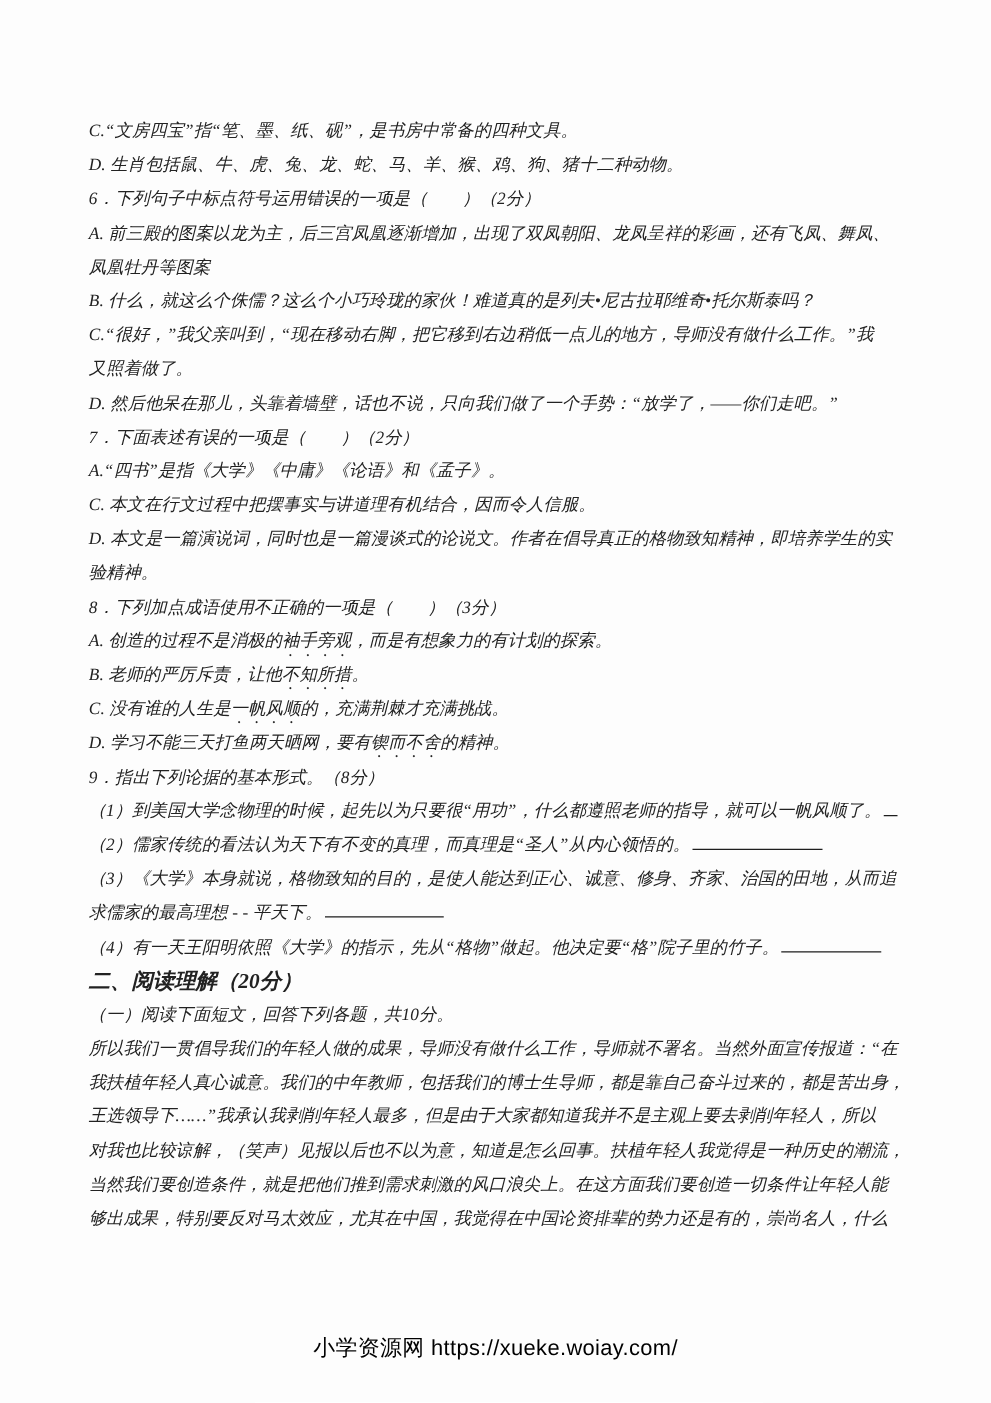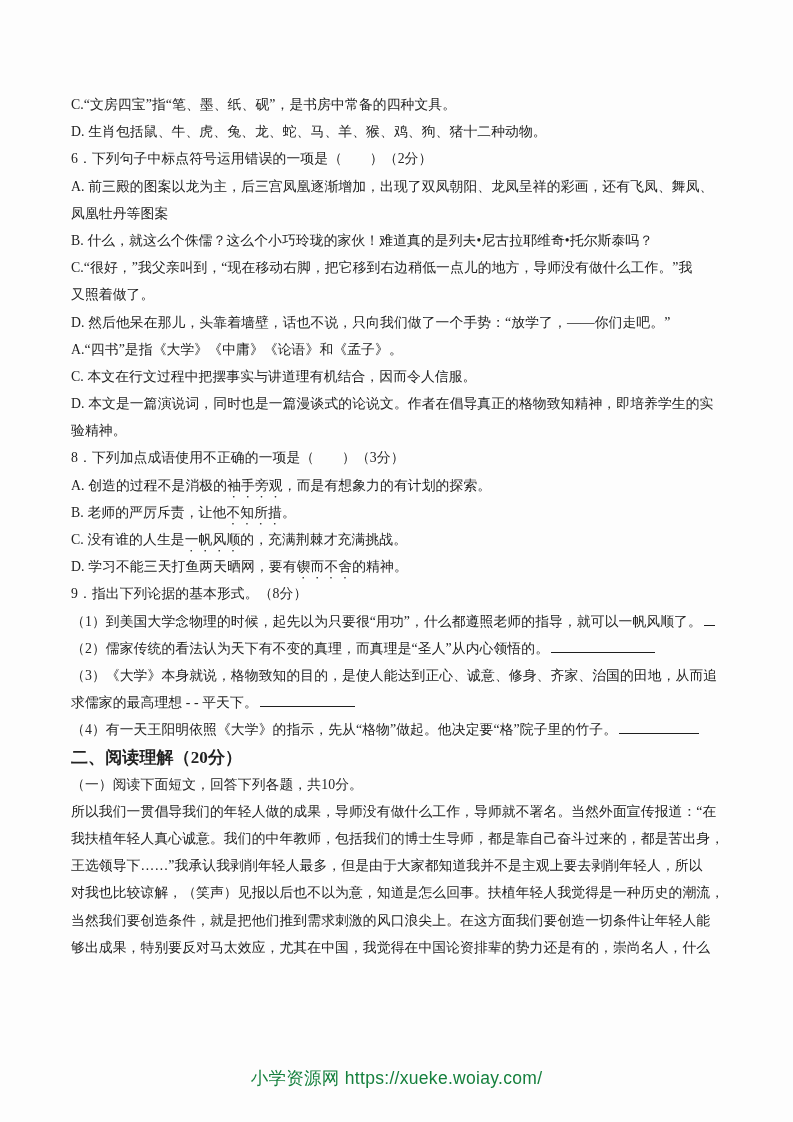--- a/index.html
+++ b/index.html
@@ -21,20 +21,21 @@
     left: 71px;
     top: 91px;
     width: 666px;
   }
   .line {
     height: 27.2px;
     line-height: 27.2px;
     font-size: 13.8px;
     white-space: nowrap;
     letter-spacing: 0.1px;
+    font-style: italic;
   }
   .section-title {
     font-weight: bold;
     font-size: 17px;
   }
   
   .emdot {
     -webkit-text-emphasis: filled dot #222;
     -webkit-text-emphasis-position: under right;
     text-emphasis: filled dot #222;
@@ -54,41 +55,42 @@
   .blank-md { width: 95px; }
   .blank-lg { width: 104px; }
   .footer {
     position: absolute;
     top: 1066px;
     left: 0;
     width: 100%;
     text-align: center;
     font-family: "Liberation Sans", "DejaVu Sans", sans-serif;
     font-size: 17.5px;
-    color: #15803d;
+    color: #000000;
     letter-spacing: 0.3px;
   }
 </style>
 </head>
 <body>
 
 <div class="page">
   <div class="content">
 
     <div class="line">C.“文房四宝”指“笔、墨、纸、砚”，是书房中常备的四种文具。</div>
     <div class="line">D. 生肖包括鼠、牛、虎、兔、龙、蛇、马、羊、猴、鸡、狗、猪十二种动物。</div>
 
     <div class="line">6．下列句子中标点符号运用错误的一项是（　　）（2分）</div>
     <div class="line">A. 前三殿的图案以龙为主，后三宫凤凰逐渐增加，出现了双凤朝阳、龙凤呈祥的彩画，还有飞凤、舞凤、</div>
     <div class="line">凤凰牡丹等图案</div>
     <div class="line">B. 什么，就这么个侏儒？这么个小巧玲珑的家伙！难道真的是列夫•尼古拉耶维奇•托尔斯泰吗？</div>
     <div class="line">C.“很好，”我父亲叫到，“现在移动右脚，把它移到右边稍低一点儿的地方，导师没有做什么工作。”我</div>
     <div class="line">又照着做了。</div>
     <div class="line">D. 然后他呆在那儿，头靠着墙壁，话也不说，只向我们做了一个手势：“放学了，——你们走吧。”</div>
 
+    <div class="line">7．下面表述有误的一项是（　　）（2分）</div>
     <div class="line">A.“四书”是指《大学》《中庸》《论语》和《孟子》。</div>
     <div class="line">C. 本文在行文过程中把摆事实与讲道理有机结合，因而令人信服。</div>
     <div class="line">D. 本文是一篇演说词，同时也是一篇漫谈式的论说文。作者在倡导真正的格物致知精神，即培养学生的实</div>
     <div class="line">验精神。</div>
 
     <div class="line">8．下列加点成语使用不正确的一项是（　　）（3分）</div>
     <div class="line"><span>A. 创造的过程不是消极的</span><span class="emdot">袖手旁观</span><span>，而是有想象力的有计划的探索。</span></div>
     <div class="line"><span>B. 老师的严厉斥责，让他</span><span class="emdot">不知所措</span><span>。</span></div>
     <div class="line"><span>C. 没有谁的人生是</span><span class="emdot">一帆风顺</span><span>的，充满荆棘才充满挑战。</span></div>
     <div class="line"><span>D. 学习不能三天打鱼两天晒网，要有</span><span class="emdot">锲而不舍</span><span>的精神。</span></div>

